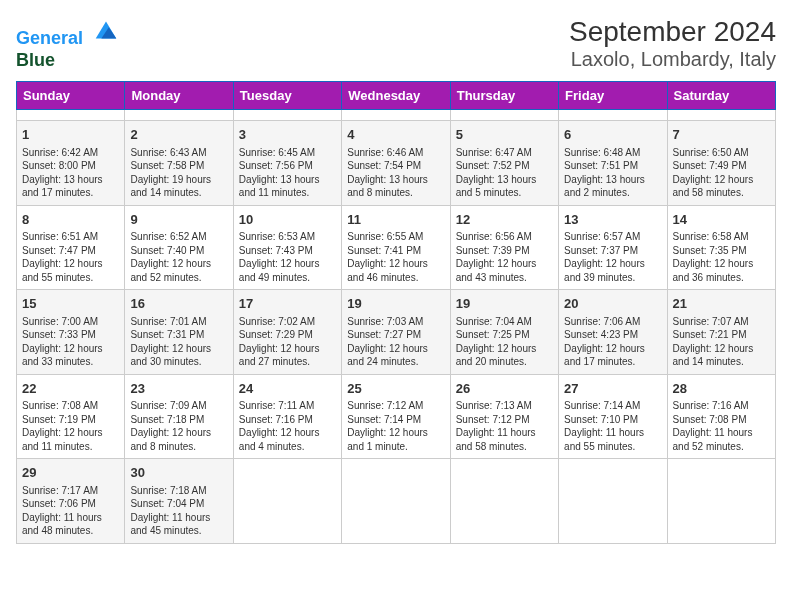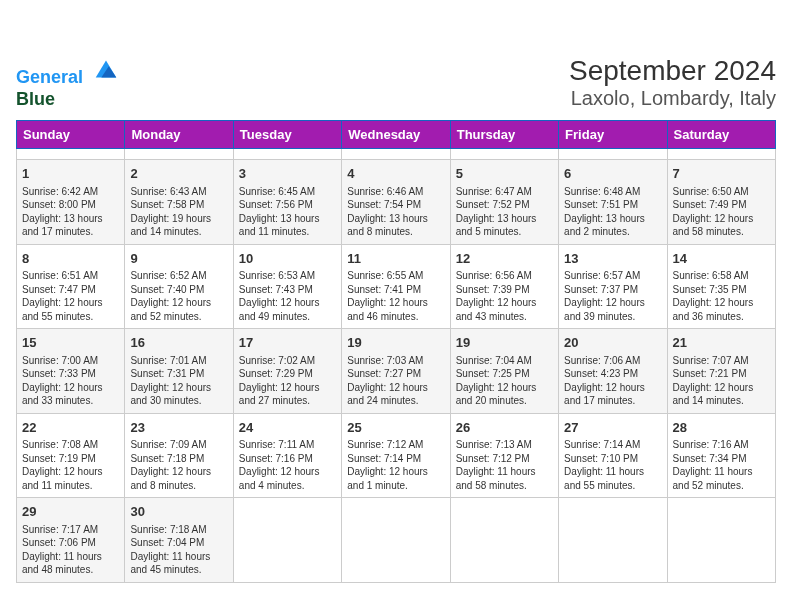--- a/index.html
+++ b/index.html
@@ -8,21 +8,20 @@
       background: #fff;
       width: 792px;
       min-height: 612px;
       padding: 16px;
     }
     .header {
       display: flex;
       align-items: flex-start;
       justify-content: space-between;
       margin-bottom: 10px;
-      margin-top: 39px;
     }
     .logo {
       display: flex;
       align-items: center;
     }
     .logo-text {
       font-size: 18px;
       font-weight: bold;
       color: #333;
       line-height: 1.2;
@@ -299,21 +298,21 @@
         </td>
         <td>
           <span class="day-num">27</span>
           <div>Sunrise: 7:14 AM</div>
           <div>Sunset: 7:10 PM</div>
           <div>Daylight: 11 hours and 55 minutes.</div>
         </td>
         <td>
           <span class="day-num">28</span>
           <div>Sunrise: 7:16 AM</div>
-          <div>Sunset: 7:34 PM</div>
+          <div>Sunset: 7:08 PM</div>
           <div>Daylight: 11 hours and 52 minutes.</div>
         </td>
       </tr>
       <tr>
         <td>
           <span class="day-num">29</span>
           <div>Sunrise: 7:17 AM</div>
           <div>Sunset: 7:06 PM</div>
           <div>Daylight: 11 hours and 48 minutes.</div>
         </td>

